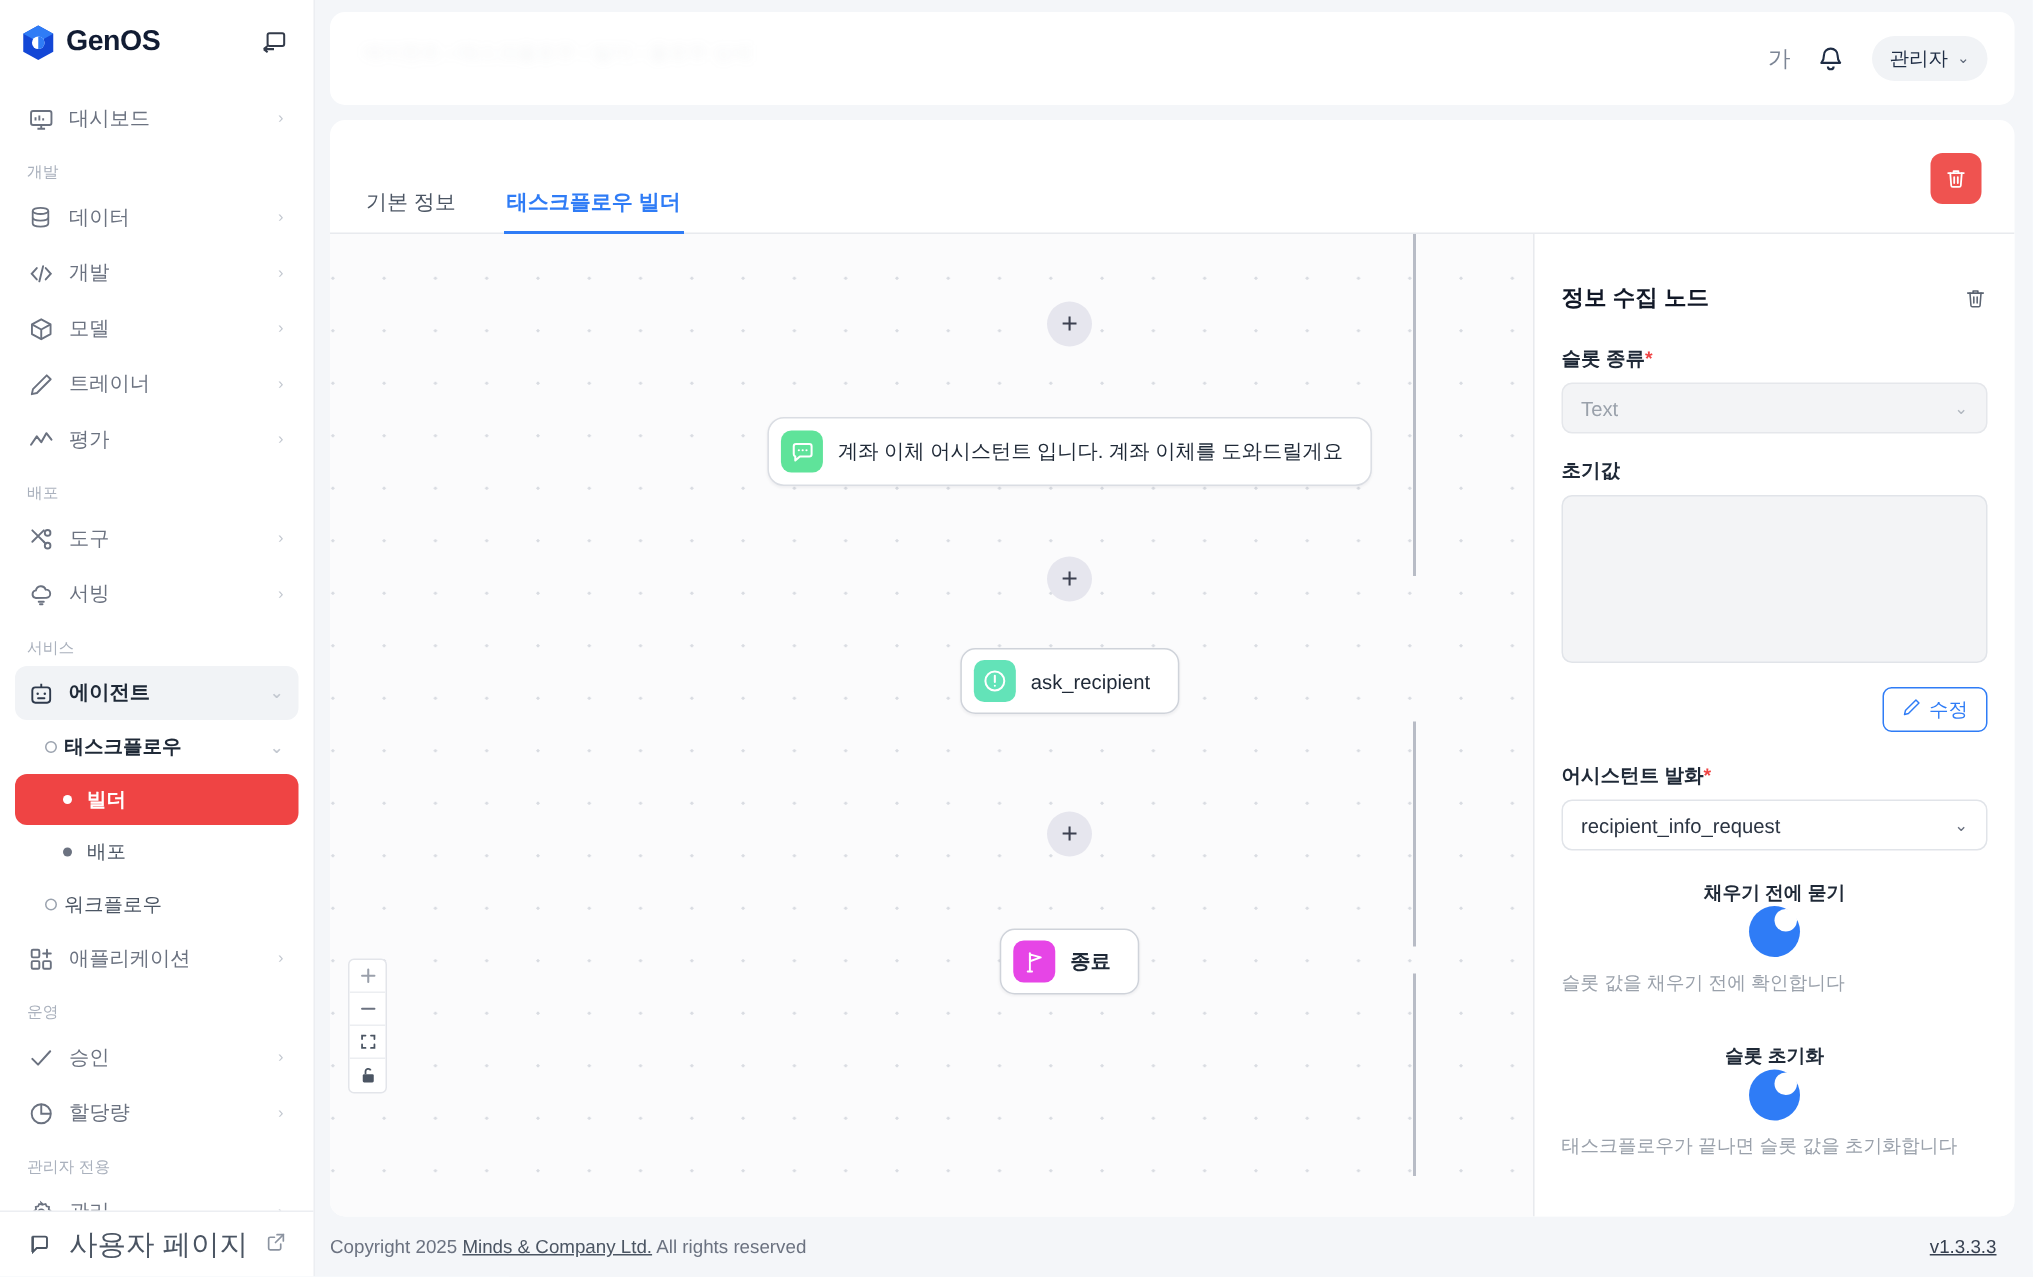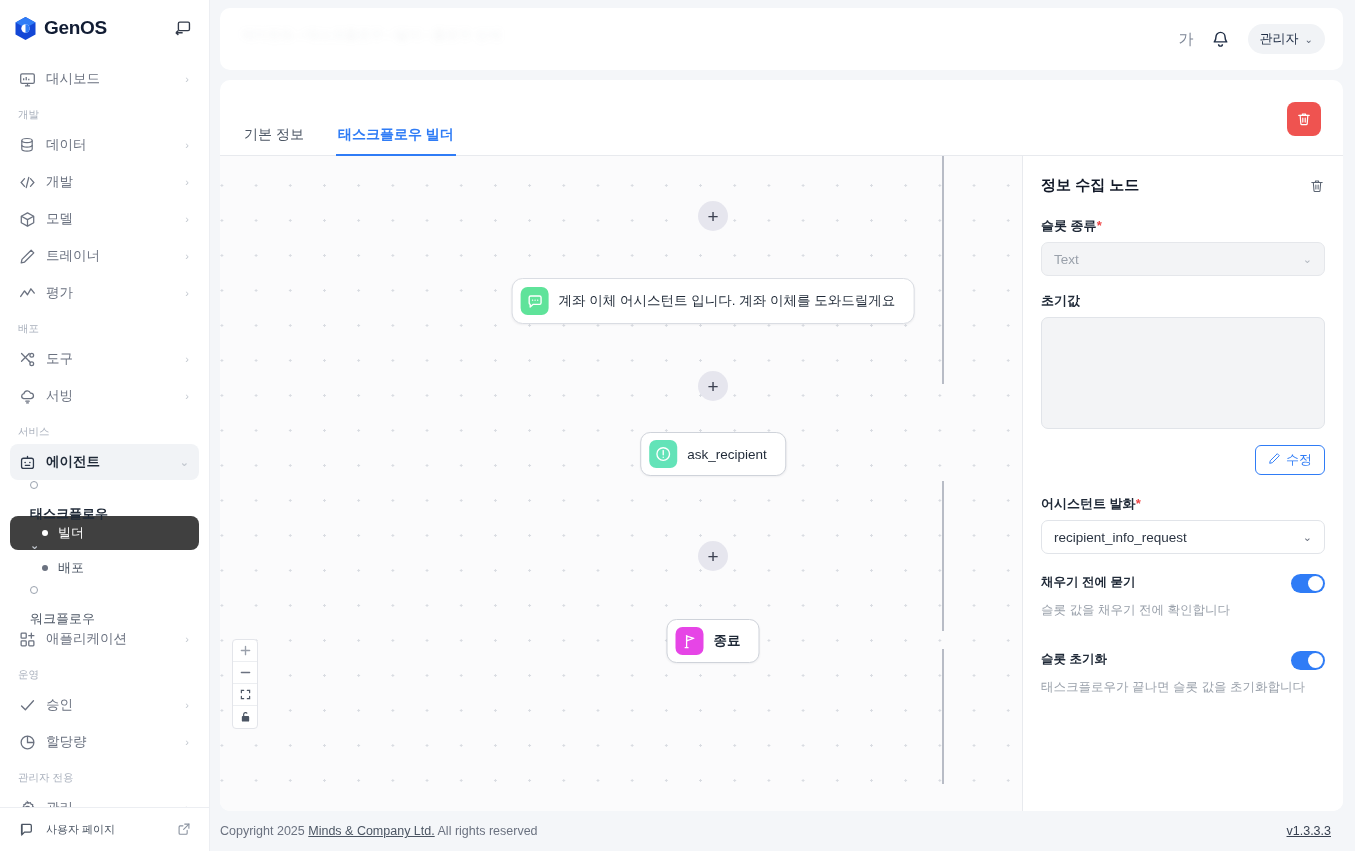--- a/index.html
+++ b/index.html
@@ -46,42 +46,42 @@
     padding: 0 10px 0 8px; cursor: pointer;
     color: #6b7280; font-size: 13.5px;
   }
   .sb-item .ico { width: 18px; height: 18px; display:flex; align-items:center; justify-content:center; flex: 0 0 18px; color:#6b7280; }
   .sb-item .lbl { flex: 1; white-space: nowrap; }
   .sb-item .chev { color: #c3c8d0; font-size: 11px; line-height: 1; }
   .sb-item.active-parent { background: #f1f3f6; color:#1f2937; font-weight: 700; }
   .sb-item.active-parent .ico { color:#2f3a4c; }
   .sb-sub {
     height: 34px; margin: 1px 10px; border-radius: 8px;
-    display: flex; align-items: flex-start; gap: 16px;
+    display: flex; align-items: center; gap: 5px;
     padding: 0 10px 0 20px; cursor: pointer;
-    font-size: 13px; color: #4b5563; flex-direction: column;
+    font-size: 13px; color: #4b5563;
   }
   .sb-sub .dot-o {
     width: 8px; height: 8px; border-radius: 50%;
     border: 1.3px solid #9aa2ae; flex: 0 0 8px;
   }
   .sb-sub.bold { font-weight: 700; color:#1f2937; }
   .sb-leaf {
     height: 34px; margin: 1px 10px; border-radius: 8px;
     display: flex; align-items: center; gap: 10px;
     padding: 0 10px 0 32px; cursor: pointer;
     font-size: 13px; color: #4b5563;
   }
   .sb-leaf .dot-f { width: 6px; height: 6px; border-radius: 50%; background:#6b7280; flex:0 0 6px; }
-  .sb-leaf.selected { background: #404040; color:#fff; font-weight: 400; }
+  .sb-leaf.selected { background: #ef4444; color:#fff; font-weight: 700; }
   .sb-leaf.selected .dot-f { background:#fff; }
   .sb-bottom {
     border-top: 1px solid #eceef2;
     height: 44px; display: flex; align-items: center;
-    padding: 0 18px; gap: 10px; font-size: 11px; color:#4b5563; cursor: pointer;
+    padding: 0 18px; gap: 10px; font-size: 19px; color:#4b5563; cursor: pointer;
   }
   .sb-bottom .ico { width:18px; height:18px; display:flex; align-items:center;justify-content:center;}
   .sb-bottom .ext { margin-left: auto; color:#8b93a0; }
 
   
   .main { flex: 1; display: flex; flex-direction: column; position: relative; background: #f4f6f9; height:851px;}
   .topbar {
     height: 62px; margin: 8px 12px 0 10px;
     background: #fff; border-radius: 10px;
     display:flex; align-items:center; padding: 0 18px 0 22px;
@@ -172,21 +172,21 @@
     height: 22px; display:flex; align-items:center; justify-content:center;
     border-bottom: 1px solid #eceef1; cursor:pointer; color:#9aa0ab; font-size: 14px;
   }
   .zoom-ctrl div:last-child { border-bottom: none; }
 
   
   .inspector {
     width: 320px; flex: 0 0 320px; background:#fff;
     padding: 20px 18px 0 18px; overflow: hidden;
   }
-  .insp-head { display:flex; align-items:center; justify-content:space-between; margin-bottom: 22px;}
+  .insp-head { display:flex; align-items:center; justify-content:space-between; margin-bottom: 22px; margin-top: 13px;}
   .insp-title { font-size: 15px; font-weight: 700; color:#111827; }
   .trash-ghost { color:#5b6472; cursor:pointer; display:flex; }
   .field { margin-bottom: 16px; }
   .field-label { font-size: 13px; font-weight: 700; color:#1f2937; margin-bottom: 7px; }
   .req { color:#ef4444; font-weight:700; }
   .select-box {
     height: 34px; border: 1px solid #e1e4e9; border-radius: 7px;
     display:flex; align-items:center; padding: 0 12px;
     font-size: 13.5px; color:#2b3442; background:#fff; cursor:pointer;
   }
@@ -199,21 +199,21 @@
     background: #f3f4f6; cursor: text;
   }
   .edit-row { display:flex; justify-content:flex-end; margin-top: 14px; margin-bottom: 20px; }
   .edit-btn {
     border: 1px solid #2f7cf6; color:#2f7cf6; background:#fff;
     border-radius: 6px; height: 30px; padding: 0 12px;
     display:flex; align-items:center; gap: 5px; font-size: 13px; cursor:pointer;
     font-weight: 500; font-family: inherit;
   }
   .toggle-row {
-    display:flex; align-items:flex-start; justify-content:space-between; margin-top: 20px;
+    display:flex; align-items:center; justify-content:space-between; margin-top: 20px; flex-direction: column;
   }
   .toggle-title { font-size: 12.5px; font-weight:700; color:#1f2937; }
   .switch {
     width: 34px; height: 19px; border-radius: 999px; background:#2f7cf6;
     position:relative; cursor:pointer; flex: 0 0 34px;
   }
   .switch .knob {
     position:absolute; right: 2px; top: 2px; width:15px; height:15px;
     border-radius:50%; background:#fff;
   }

